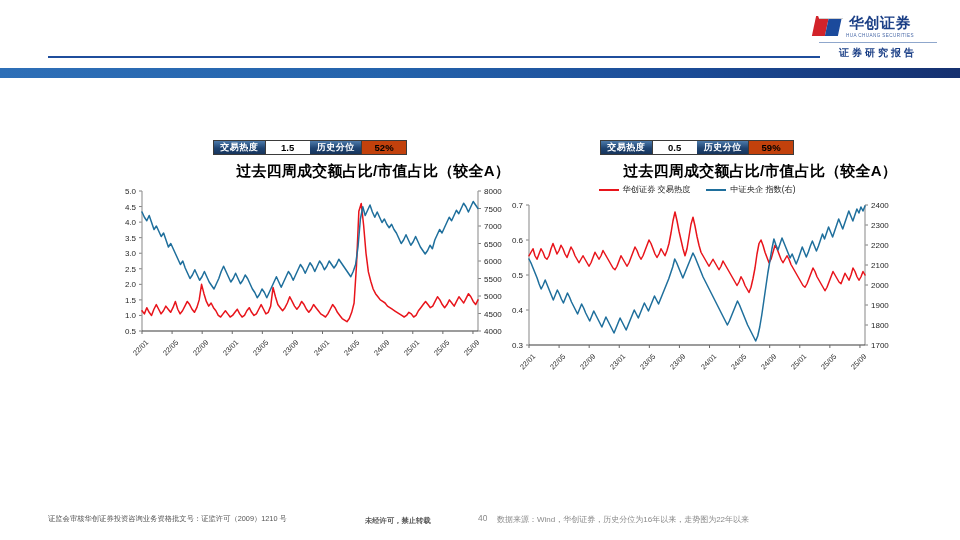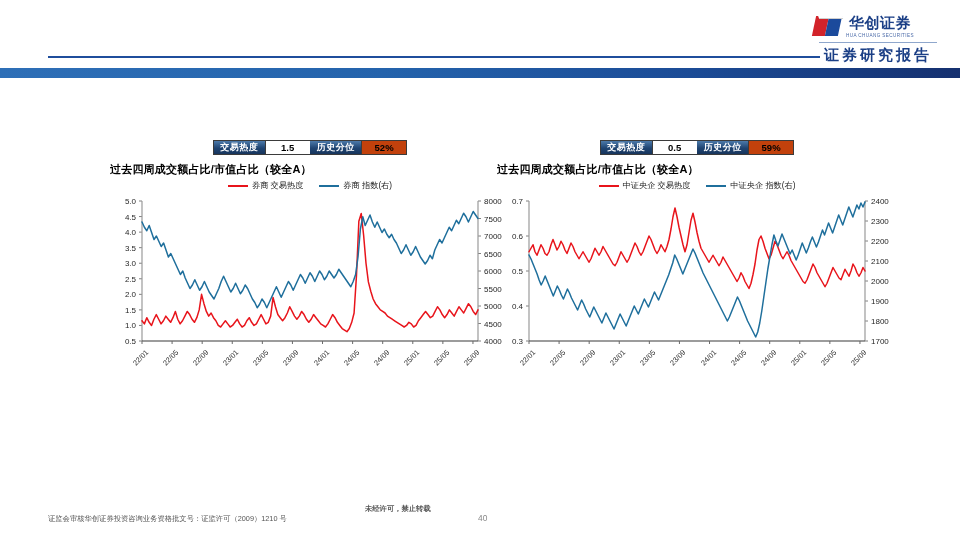--- a/index.html
+++ b/index.html
@@ -25,21 +25,21 @@
     width:26px;height:20px;position:relative;transform:skewX(-12deg);
     display:inline-block;flex:0 0 auto;
   }
   .brand-mark .mk-red{position:absolute;left:0;top:0;width:13px;height:20px;background:#d2232a;}
   .brand-mark .mk-blue{position:absolute;left:13px;top:0;width:13px;height:20px;background:#1b4a9c;}
   .brand-mark .mk-top{position:absolute;left:2px;top:-3px;width:24px;height:5px;background:#ffffff;
     border-bottom:1px solid #cfcfcf;transform:skewX(30deg);}
   .brand-name{font-size:15px;font-weight:bold;color:#1b3f86;letter-spacing:0.5px;line-height:1.05;}
   .brand-en{font-size:4.6px;color:#4a6aa8;letter-spacing:0.4px;margin-top:1px;}
   .brand-sep{width:118px;height:1px;background:#8fa7cc;margin:4px auto 3px;}
-  .brand-sub{font-size:15px;color:#1b3f86;letter-spacing:3px;font-weight:bold;text-align:center;}
+  .brand-sub{font-size:10px;color:#1b3f86;letter-spacing:3px;font-weight:bold;text-align:center;}
   .blue-bar{
     position:absolute;left:0;top:68px;width:960px;height:10px;
     background:linear-gradient(100deg,#2e6fb7 0%,#2463ac 40%,#1b4b96 72%,#15306f 100%);
   }
   
   .panel{position:absolute;top:140px;width:400px;height:250px;}
   .panel-left{left:110px;}
   .panel-right{left:497px;}
 
   .badge{
@@ -52,40 +52,40 @@
   }
   .badge-label{
     background:linear-gradient(180deg,#4c7aaa 0%,#1f4472 55%,#17355c 100%);
     color:#ffffff;font-weight:bold;width:52px;letter-spacing:0.5px;
   }
   .badge-val{background:#ffffff;color:#000000;font-weight:bold;width:45px;font-size:9.5px;}
   .badge-val2{background:#c2410c;color:#000000;font-weight:bold;width:45px;font-size:9.5px;}
   .badge-sep{width:1px;background:#3b3b3b;height:100%;}
 
   .chart-title{
-    text-align:left;font-size:11px;font-weight:bold;color:#000000;
+    text-align:right;font-size:15px;font-weight:bold;color:#000000;
     margin-top:7px;letter-spacing:0.2px;
   }
   .legend{
     display:flex;justify-content:center;align-items:center;gap:16px;margin-top:3px;
   }
   .legend-item{display:flex;align-items:center;gap:4px;font-size:8.2px;color:#1a1a1a;}
   .legend-line{width:20px;height:2px;display:inline-block;}
   .plot-wrap{position:relative;margin-top:4px;height:165px;}
   .plot-svg{display:block;}
   .xlabels{position:relative;height:40px;}
   .xlab{
     position:absolute;top:0;font-size:7.4px;color:#2c2c2c;
     transform:rotate(-45deg);transform-origin:left top;white-space:nowrap;
   }
   .axis-num{font-size:8px;fill:#262626;font-family:"Liberation Sans",sans-serif;}
   
   .footer{position:absolute;left:0;bottom:0;width:960px;height:40px;}
   .foot-left{position:absolute;left:48px;top:14px;font-size:7.3px;color:#555555;white-space:nowrap;}
-  .foot-mid{position:absolute;left:365px;top:4px;font-size:7.3px;color:#555555;font-weight:bold;white-space:nowrap;font-family:Liberation Mono, monospace;}
+  .foot-mid{position:absolute;left:365px;top:16px;font-size:7.3px;color:#555555;font-weight:bold;white-space:nowrap;font-family:Liberation Mono, monospace;}
   .foot-page{position:absolute;left:478px;top:13px;font-size:8.4px;color:#888888;}
   .foot-src{position:absolute;left:497px;top:14px;font-size:8px;color:#8a8a8a;white-space:nowrap;}
 </style>
 </head>
 <body>
 
 <div class="header">
   <div class="title-rule"></div>
 
   <div class="brand">
@@ -112,30 +112,20 @@
     <div class="badge-sep"></div>
     <div class="badge-cell badge-val">1.5</div>
     <div class="badge-sep"></div>
     <div class="badge-cell badge-label">历史分位</div>
     <div class="badge-sep"></div>
     <div class="badge-cell badge-val2">52%</div>
   </div>
 
   <div class="chart-title">过去四周成交额占比/市值占比（较全A）</div>
 
-  <div class="legend">
-    <span class="legend-item">
-      <span class="legend-line" style="background:#e8141b"></span>
-      <span>券商 交易热度</span>
-    </span>
-    <span class="legend-item">
-      <span class="legend-line" style="background:#1f6f9c"></span>
-      <span>券商 指数(右)</span>
-    </span>
-  </div>
 
   <div class="plot-wrap">
     <svg class="plot-svg" id="svg0" width="400" height="165">
         <line x1="29" y1="146" x2="32" y2="146" stroke="#808080" stroke-width="1"></line>
         <text x="26" y="149" text-anchor="end" class="axis-num">0.5</text>
         <line x1="29" y1="130.44444444444446" x2="32" y2="130.44444444444446" stroke="#808080" stroke-width="1"></line>
         <text x="26" y="133.44444444444446" text-anchor="end" class="axis-num">1.0</text>
         <line x1="29" y1="114.88888888888889" x2="32" y2="114.88888888888889" stroke="#808080" stroke-width="1"></line>
         <text x="26" y="117.88888888888889" text-anchor="end" class="axis-num">1.5</text>
         <line x1="29" y1="99.33333333333334" x2="32" y2="99.33333333333334" stroke="#808080" stroke-width="1"></line>
@@ -214,21 +204,21 @@
     <div class="badge-cell badge-label">历史分位</div>
     <div class="badge-sep"></div>
     <div class="badge-cell badge-val2">59%</div>
   </div>
 
   <div class="chart-title">过去四周成交额占比/市值占比（较全A）</div>
 
   <div class="legend">
     <span class="legend-item">
       <span class="legend-line" style="background:#e8141b"></span>
-      <span>中证央企 交易热度</span>
+      <span>华创证券 交易热度</span>
     </span>
     <span class="legend-item">
       <span class="legend-line" style="background:#1f6f9c"></span>
       <span>中证央企 指数(右)</span>
     </span>
   </div>
 
   <div class="plot-wrap">
     <svg class="plot-svg" id="svg1" width="400" height="165">
         <line x1="29" y1="146" x2="32" y2="146" stroke="#808080" stroke-width="1"></line>
@@ -289,13 +279,14 @@
       <div class="xlab" style="left: 291.785px; top: 1px;">25/01</div>
       <div class="xlab" style="left: 321.873px; top: 1px;">25/05</div>
       <div class="xlab" style="left: 351.96px; top: 1px;">25/09</div>
     </div>
 </div>
 
 <div class="footer">
   <div class="foot-left">证监会审核华创证券投资咨询业务资格批文号：证监许可（2009）1210 号</div>
   <div class="foot-mid">未经许可，禁止转载</div>
   <div class="foot-page">40</div>
+  <div class="foot-src">数据来源：Wind，华创证券，历史分位为16年以来，走势图为22年以来</div>
 </div>
 
 </body></html>

